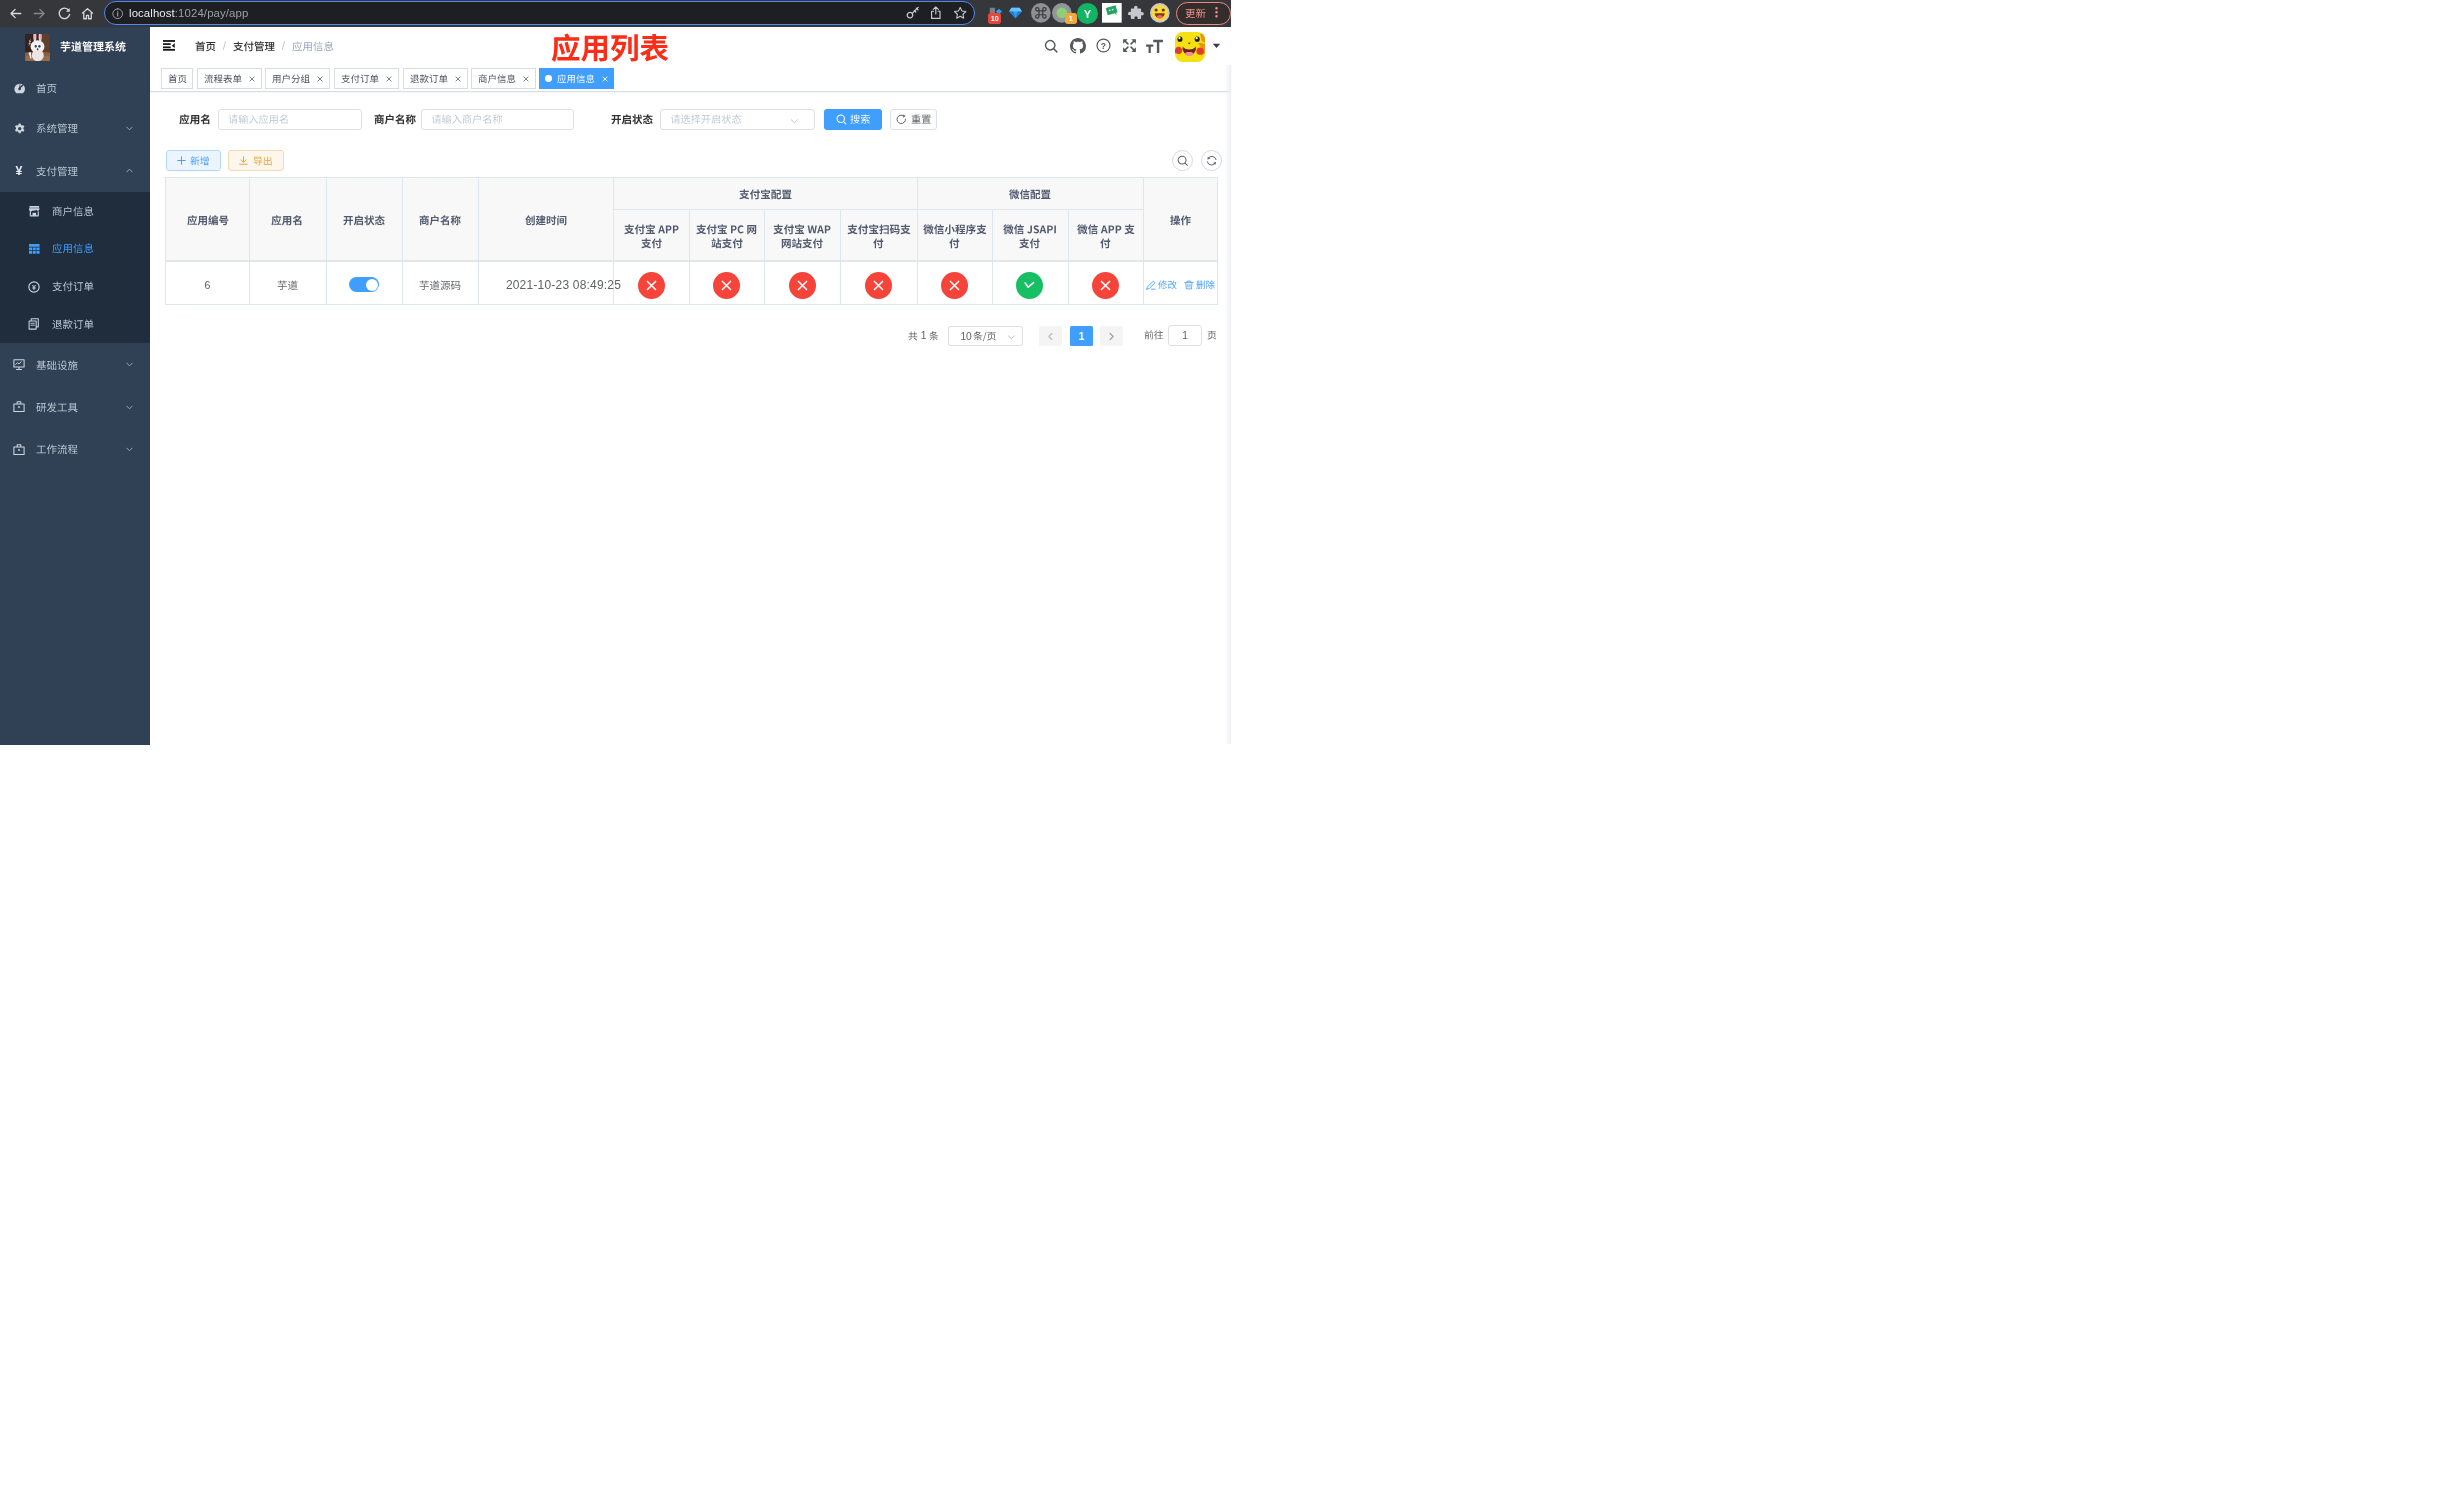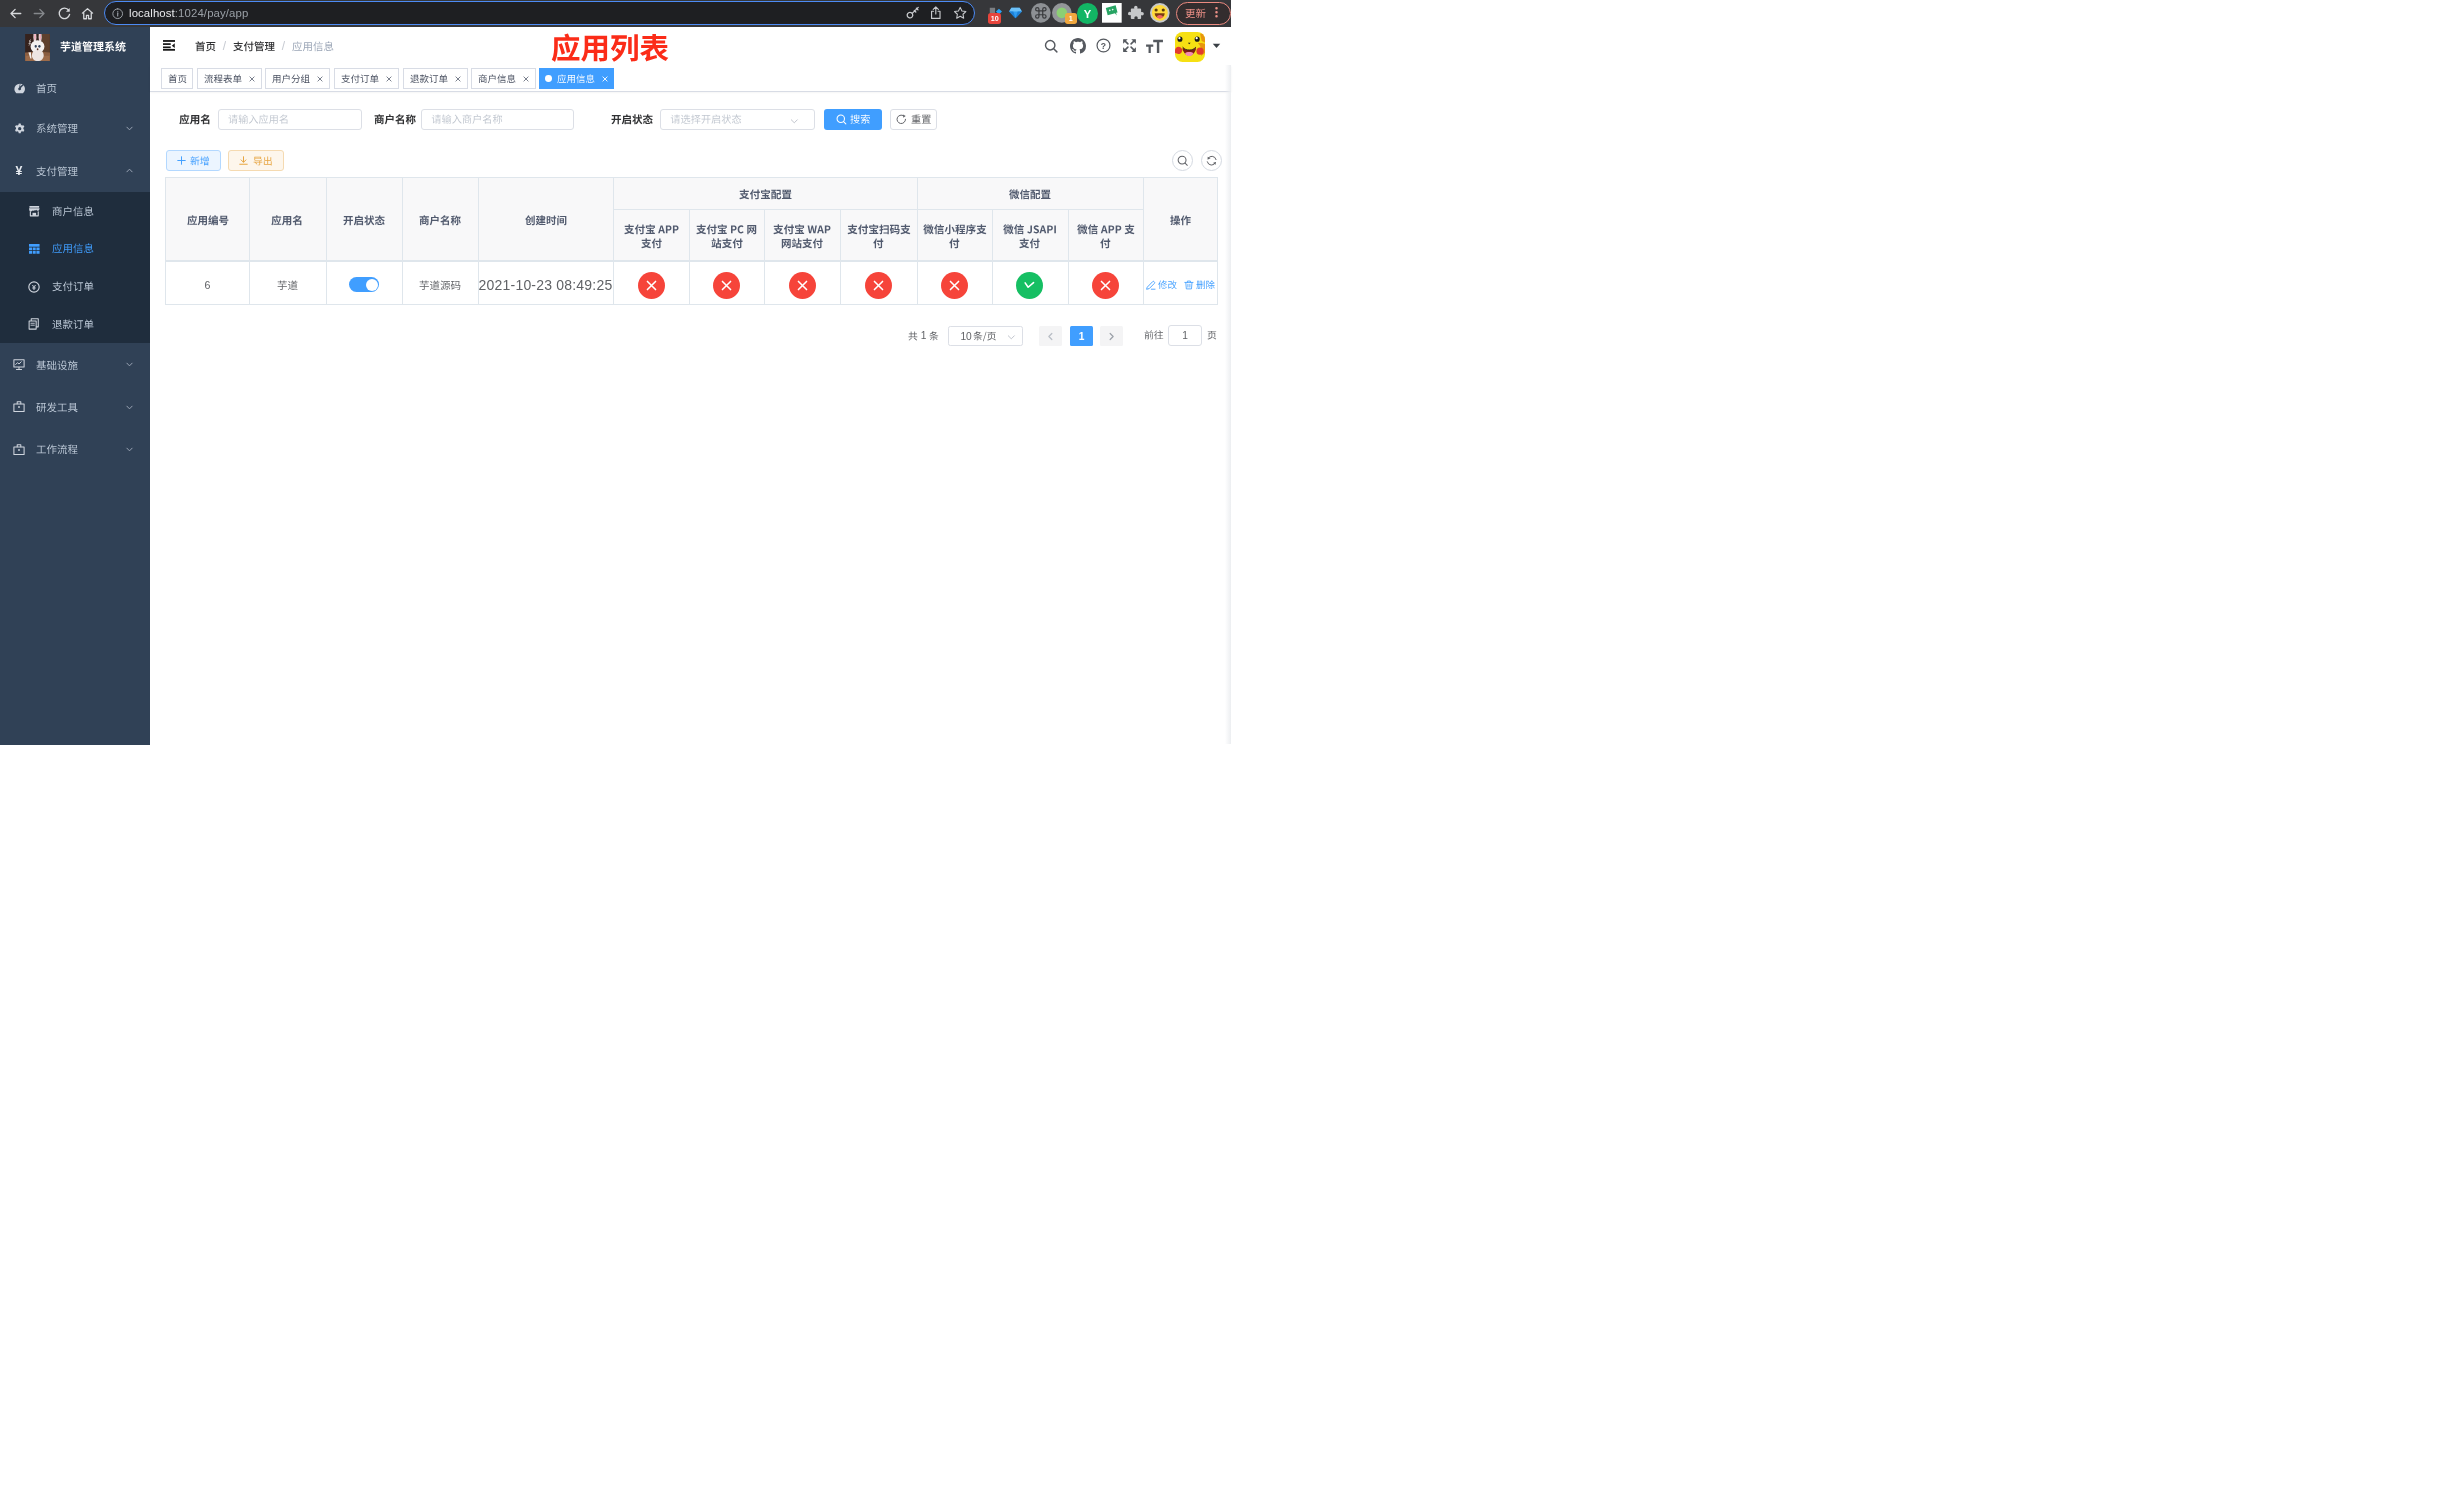--- a/index.html
+++ b/index.html
@@ -1109,21 +1109,21 @@
 <div style="position:absolute;left:402px;top:263px;width:76px;height:44px;display:flex;align-items:center;justify-content:center;color:#606266">
     <svg class="tx" style="width:42px;height:10.6px;overflow:visible" viewBox="0 -12.32 56.00 14">
       <g transform="scale(0.01400,-0.01400)" fill="currentColor">
         <use href="#R828b" x="0"></use>
         <use href="#R9053" x="1000"></use>
         <use href="#R6e90" x="2000"></use>
         <use href="#R7801" x="3000"></use>
       </g>
     </svg>
   </div>
-<div style="position:absolute;left:478px;top:263px;width:135px;height:44px;display:flex;align-items:center;justify-content:center;color:#606266;font-size:14px;letter-spacing:0.2px">2021-10-23 08:49:25</div>
+<div style="position:absolute;left:496px;top:263px;width:135px;height:44px;display:flex;align-items:center;justify-content:center;color:#606266;font-size:12px;letter-spacing:0.2px">2021-10-23 08:49:25</div>
 <div style="position:absolute;left:613px;top:263px;width:76px;height:44px;display:flex;align-items:center;justify-content:center;">
     <svg width="27" height="27" viewBox="0 0 36 36" style="overflow:visible;">
       <path d="M0 18a18 18 0 1 0 36 0 18 18 0 0 0-36 0z" fill="#f6443a"></path>
       <path d="M12.6 12.6l10.8 10.8 M23.4 12.6 12.6 23.4" fill="none" stroke="#fff" stroke-width="2.1" stroke-linecap="round" stroke-linejoin="round"></path>
     </svg>
   </div>
 <div style="position:absolute;left:689px;top:263px;width:75px;height:44px;display:flex;align-items:center;justify-content:center;">
     <svg width="27" height="27" viewBox="0 0 36 36" style="overflow:visible;">
       <path d="M0 18a18 18 0 1 0 36 0 18 18 0 0 0-36 0z" fill="#f6443a"></path>
       <path d="M12.6 12.6l10.8 10.8 M23.4 12.6 12.6 23.4" fill="none" stroke="#fff" stroke-width="2.1" stroke-linecap="round" stroke-linejoin="round"></path>

